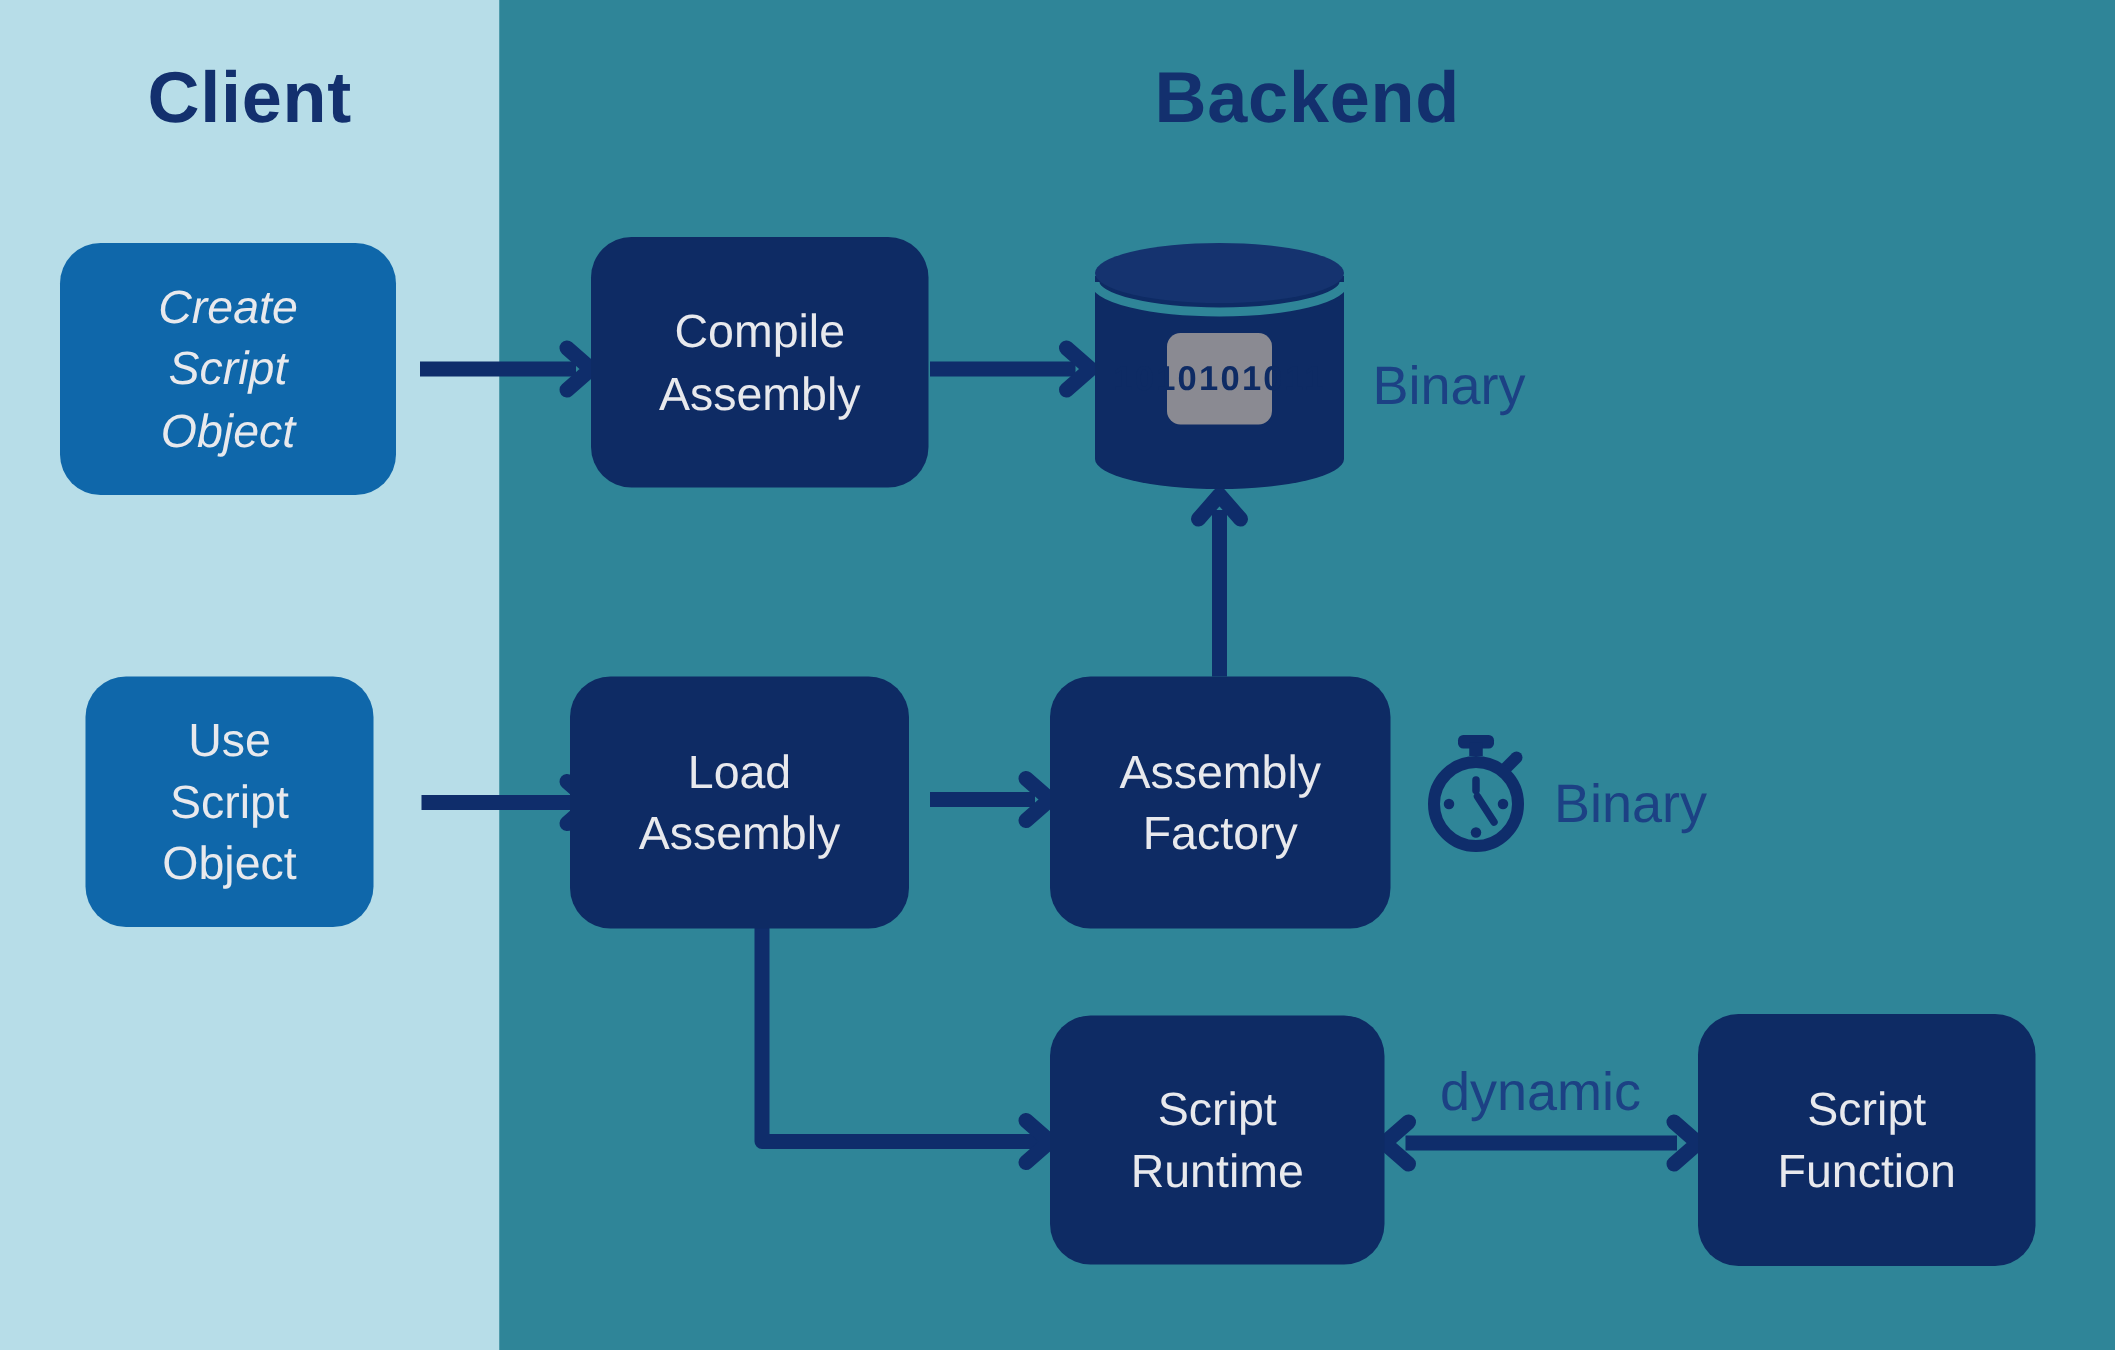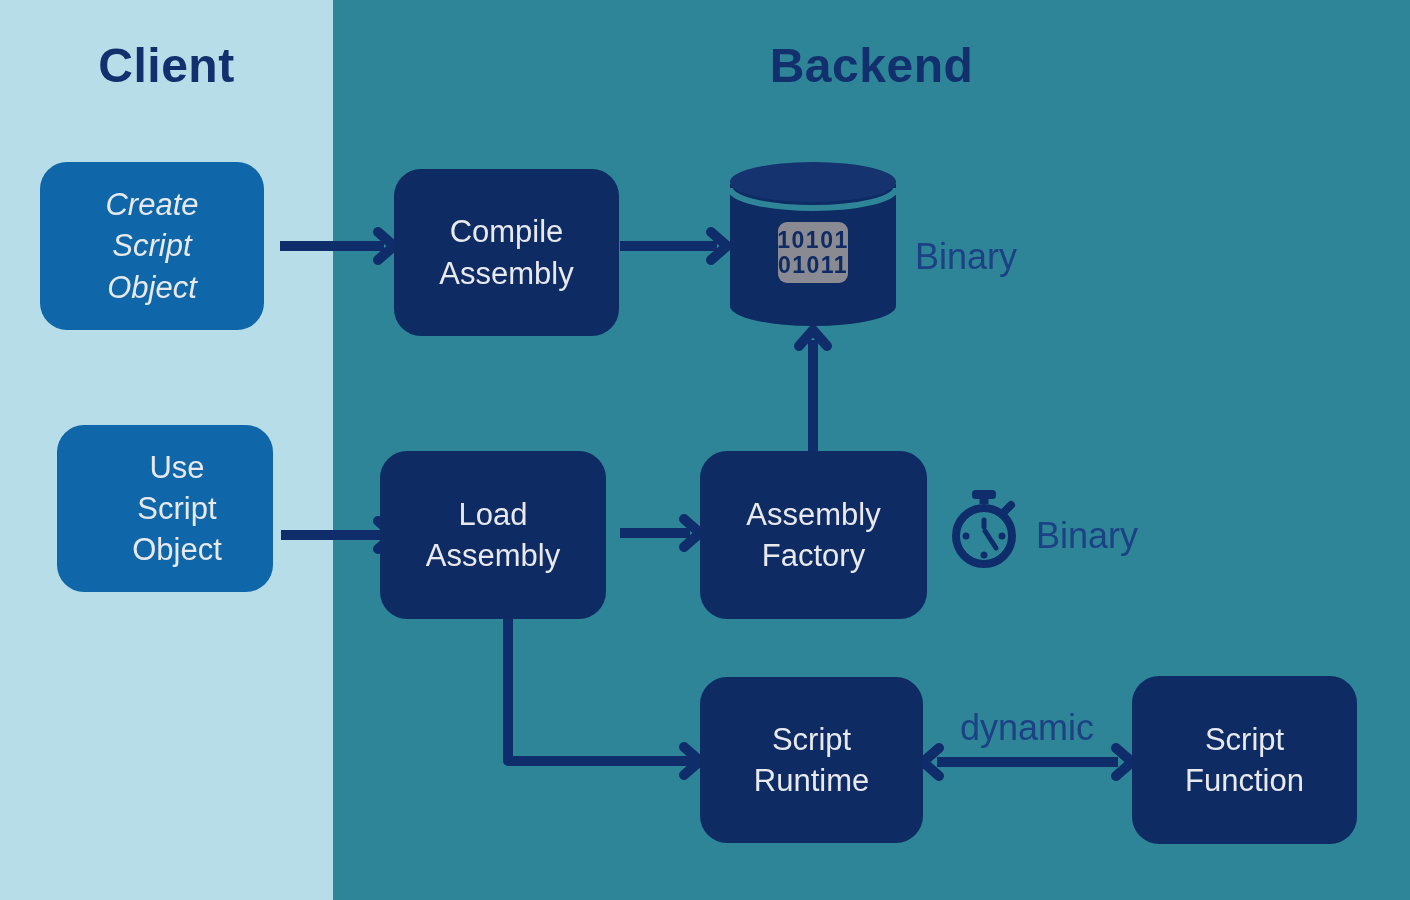--- a/index.html
+++ b/index.html
@@ -13,30 +13,30 @@
   .panel-title{position:absolute;top:38px;font-size:48px;font-weight:700;color:var(--title_text);text-align:center;letter-spacing:0.5px;}
   #client-title{left:0;width:333px;}
   #backend-title{left:333px;width:1077px;}
 
   .node{position:absolute;border-radius:27px;display:flex;align-items:center;justify-content:center;
         text-align:center;color:var(--node_text);font-size:31px;line-height:1.33;white-space:pre-line;}
   .node.navy{background:var(--node_navy);}
   .node.blue{background:var(--node_blue);}
 
   #node-create{left:40px;top:162px;width:224px;height:168px;font-style:italic;}
-  #node-compile{left:394px;top:169px;width:225px;height:167px;}
-  #node-use{left:57px;top:425px;width:192px;height:167px;padding-left:24px;}
+  #node-compile{left:394px;top:158px;width:225px;height:167px;}
+  #node-use{left:57px;top:451px;width:192px;height:167px;}
   #node-load{left:380px;top:451px;width:226px;height:168px;}
   #node-factory{left:700px;top:451px;width:227px;height:168px;}
   #node-runtime{left:700px;top:677px;width:223px;height:166px;}
   #node-function{left:1132px;top:676px;width:225px;height:168px;}
 
   #cylinder{position:absolute;left:727px;top:160px;width:172px;height:172px;}
   #binary-badge{position:absolute;left:778px;top:222px;width:70px;height:61px;background:var(--badge_bg);
-        border-radius:9px;display:flex;flex-direction:column;align-items:center;justify-content:center;
+        border-radius:9px;display:flex;flex-direction:row;align-items:center;justify-content:center;
         color:var(--node_navy);font-weight:700;font-size:23px;line-height:25px;letter-spacing:1.5px;}
 
   .side-label{position:absolute;font-size:36px;color:var(--label_text);line-height:40px;}
   #binary-label{left:915px;top:237px;}
   #cleanup-label{left:1036px;top:516px;}
   #dynamic-label{left:927px;top:708px;width:200px;text-align:center;}
 
   #stopwatch{position:absolute;left:946px;top:488px;}
   #arrows{position:absolute;left:0;top:0;pointer-events:none;}
   .arrow-stroke{stroke:var(--arrow);stroke-width:10;fill:none;stroke-linecap:round;stroke-linejoin:round;}

